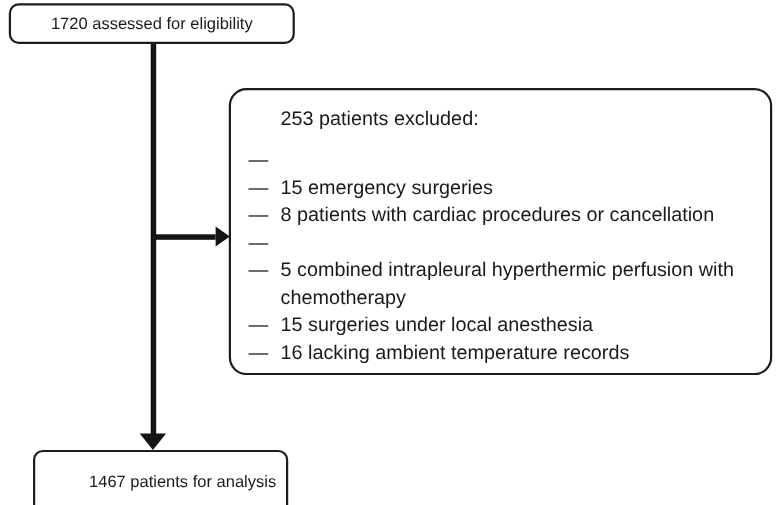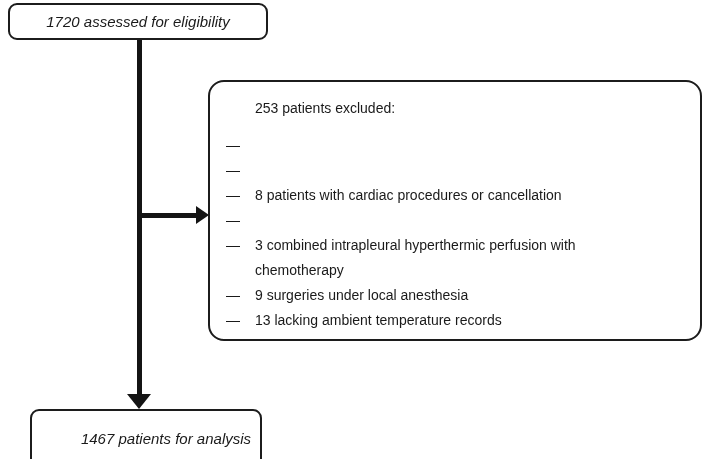--- a/index.html
+++ b/index.html
@@ -7,28 +7,28 @@
   }
   *{margin:0;padding:0;box-sizing:border-box;}
   html,body{background:var(--background);}
   .canvas{
     position:relative;width:708px;height:459px;background:var(--background);
     font-family:"Liberation Sans",sans-serif;color:var(--text);overflow:hidden;
   }
   .node{
     position:absolute;border:2px solid var(--border);border-radius:9px;
     background:var(--background);display:flex;align-items:center;justify-content:center;
-    font-size:15px;text-align:center;font-style:italic;
+    font-size:15px;text-align:center;
   }
   #eligibility-box{left:8px;top:3px;width:260px;height:37px;}
   #analysis-box{left:30px;top:409px;width:232px;height:59px;padding-left:40px;}
   #exclusion-box{
     position:absolute;left:208px;top:80px;width:494px;height:261px;
     border:2px solid var(--border);border-radius:16px;background:var(--background);
-    font-size:14px;padding:14px 18px 0 16px;
+    font-size:18px;padding:14px 18px 0 16px;
   }
   .excl-title{margin-left:29px;line-height:25px;margin-bottom:12px;}
   .excl-item{display:flex;line-height:25px;}
   .excl-item .dash{width:29px;flex-shrink:0;}
   .excl-item .txt{white-space:pre-line;}
   .vline{position:absolute;left:137px;top:40px;width:5px;height:355px;background:var(--line);}
   .arrowhead-down{
     position:absolute;left:127px;top:394px;width:0;height:0;
     border-left:12px solid transparent;border-right:12px solid transparent;
     border-top:15px solid var(--line);
@@ -56,40 +56,41 @@
   <div class="arrowhead-right"></div>
 
   <div id="exclusion-box">
     <div class="excl-title">253 patients excluded:</div>
 
     <div class="excl-item">
       <span class="dash">—</span>
     </div>
     <div class="excl-item">
       <span class="dash">—</span>
+      <span class="txt">15 emergency surgeries</span>
     </div>
     <div class="excl-item">
       <span class="dash">—</span>
       <span class="txt">8 patients with cardiac procedures or cancellation</span>
     </div>
     <div class="excl-item">
       <span class="dash">—</span>
     </div>
     <div class="excl-item">
       <span class="dash">—</span>
-      <span class="txt">3 combined intrapleural hyperthermic perfusion with
+      <span class="txt">5 combined intrapleural hyperthermic perfusion with
 chemotherapy</span>
     </div>
     <div class="excl-item">
       <span class="dash">—</span>
-      <span class="txt">9 surgeries under local anesthesia</span>
+      <span class="txt">15 surgeries under local anesthesia</span>
     </div>
     <div class="excl-item">
       <span class="dash">—</span>
-      <span class="txt">13 lacking ambient temperature records</span>
+      <span class="txt">16 lacking ambient temperature records</span>
     </div>
   </div>
 
   <div class="node" id="analysis-box">
     <span>1467 patients for analysis</span>
   </div>
 
 </div>
 
 </body></html>

